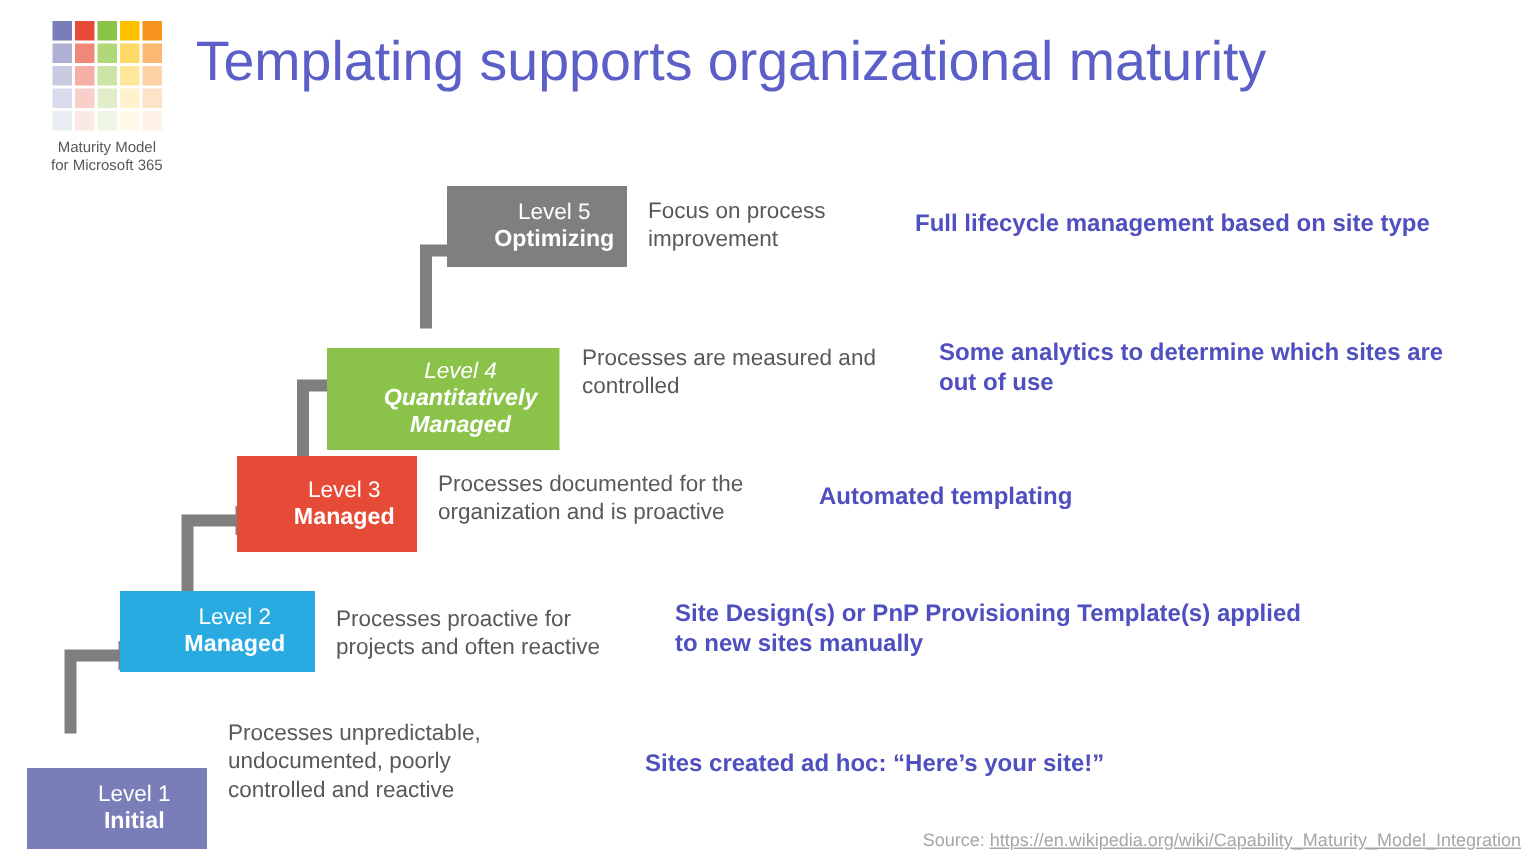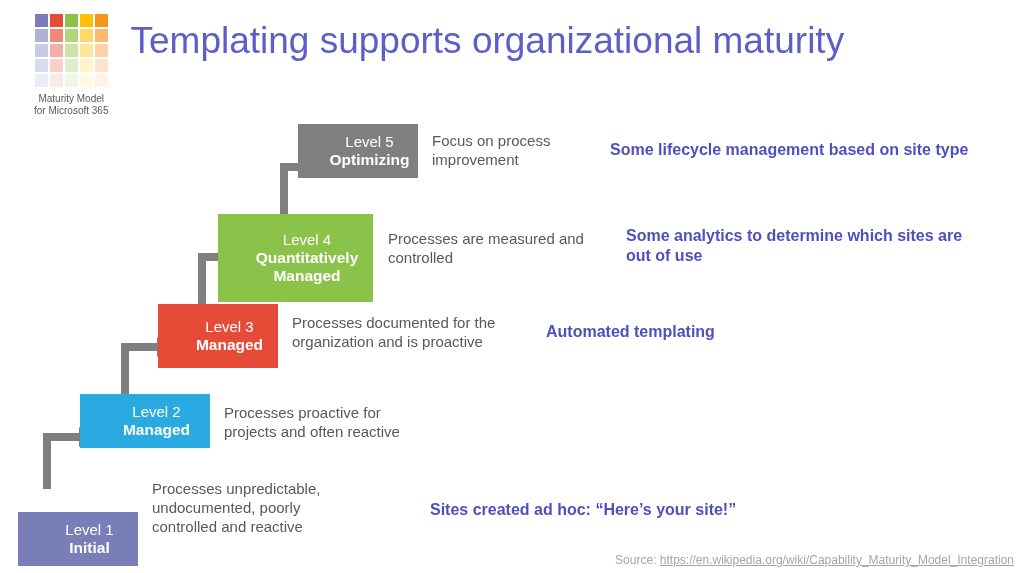--- a/index.html
+++ b/index.html
@@ -137,41 +137,42 @@
   <svg class="arrow" style="left:272px; top:149px;" width="60" height="72">
     <path d="M12 70 L12 18 L46 18"></path>
     <polygon class="arrow-head" points="44,8 44,28 58,18"></polygon>
   </svg>
 
   <div class="step-box" style="left: 298px; top: 124px; width: 120px; height: 54px; background-color: rgb(127, 127, 127);">
     <div class="step-level">Level 5</div>
     <div class="step-name">Optimizing</div>
   </div>
   <div class="desc" style="left:432px; top:132px; width:170px;">Focus on process improvement</div>
-  <div class="note" style="left:610px; top:140px; width:400px;">Some lifecycle management based on site type</div>
+  <div class="note" style="left:610px; top:140px; width:400px;">Full lifecycle management based on site type</div>
 
-  <div class="step-box" style="left: 218px; top: 214px; width: 155px; height: 88px; background-color: rgb(139, 195, 74);">
+  <div class="step-box" style="left: 218px; top: 232px; width: 155px; height: 68px; background-color: rgb(139, 195, 74); font-style: italic;">
     <div class="step-level">Level 4</div>
     <div class="step-name">Quantitatively Managed</div>
   </div>
   <div class="desc" style="left:388px; top:230px; width:225px;">Processes are measured and controlled</div>
   <div class="note" style="left:626px; top:226px; width:360px;">Some analytics to determine which sites are out of use</div>
 
   <div class="step-box" style="left: 158px; top: 304px; width: 120px; height: 64px; background-color: rgb(230, 75, 56);">
     <div class="step-level">Level 3</div>
     <div class="step-name">Managed</div>
   </div>
   <div class="desc" style="left:292px; top:314px; width:240px;">Processes documented for the organization and is proactive</div>
   <div class="note" style="left:546px; top:322px; width:300px;">Automated templating</div>
 
   <div class="step-box" style="left: 80px; top: 394px; width: 130px; height: 54px; background-color: rgb(41, 171, 226);">
     <div class="step-level">Level 2</div>
     <div class="step-name">Managed</div>
   </div>
   <div class="desc" style="left:224px; top:404px; width:210px;">Processes proactive for projects and often reactive</div>
+  <div class="note" style="left:450px; top:400px; width:430px;">Site Design(s) or PnP Provisioning Template(s) applied to new sites manually</div>
 
   <div class="step-box" style="left: 18px; top: 484px; width: 120px; height: 54px; background-color: rgb(121, 125, 184); margin-top: 28px;">
     <div class="step-level">Level 1</div>
     <div class="step-name">Initial</div>
   </div>
   <div class="desc" style="left:152px; top:480px; width:210px;">Processes unpredictable, undocumented, poorly controlled and reactive</div>
   <div class="note" style="left:430px; top:500px; width:430px;">Sites created ad hoc: “Here’s your site!”</div>
 </div>
 
 <div class="source">

